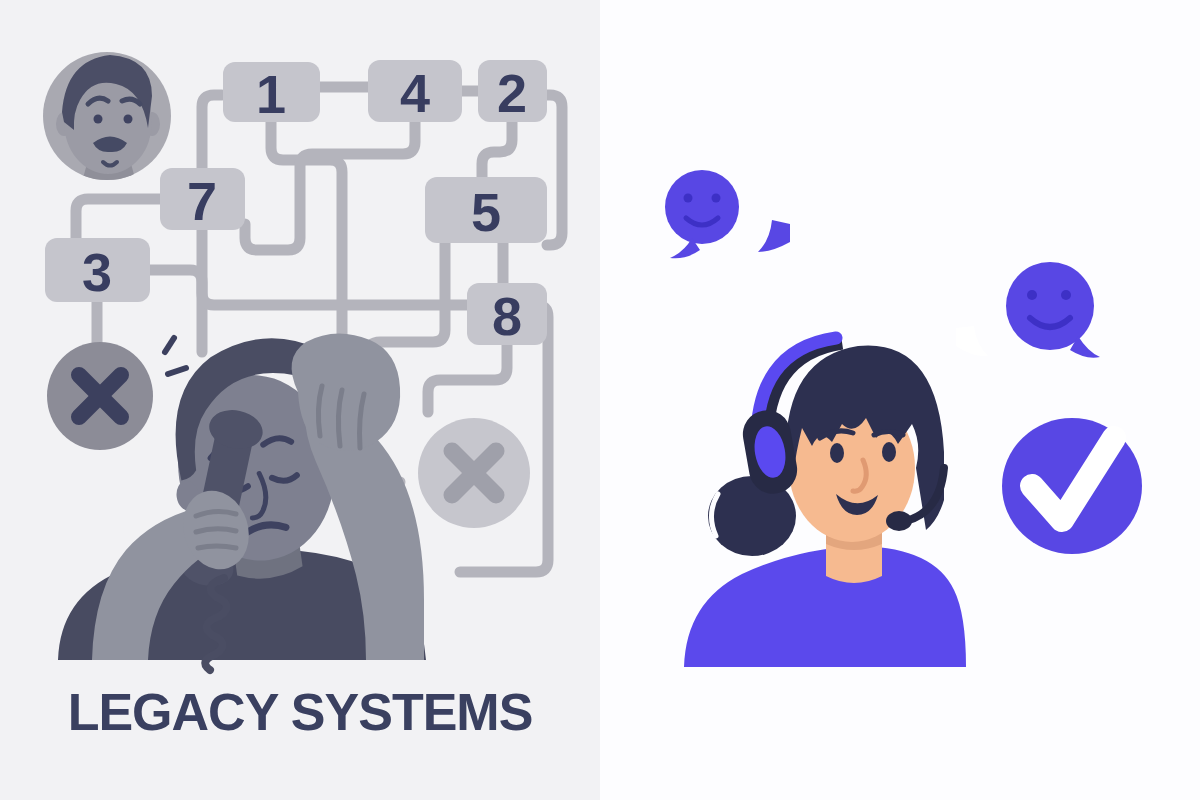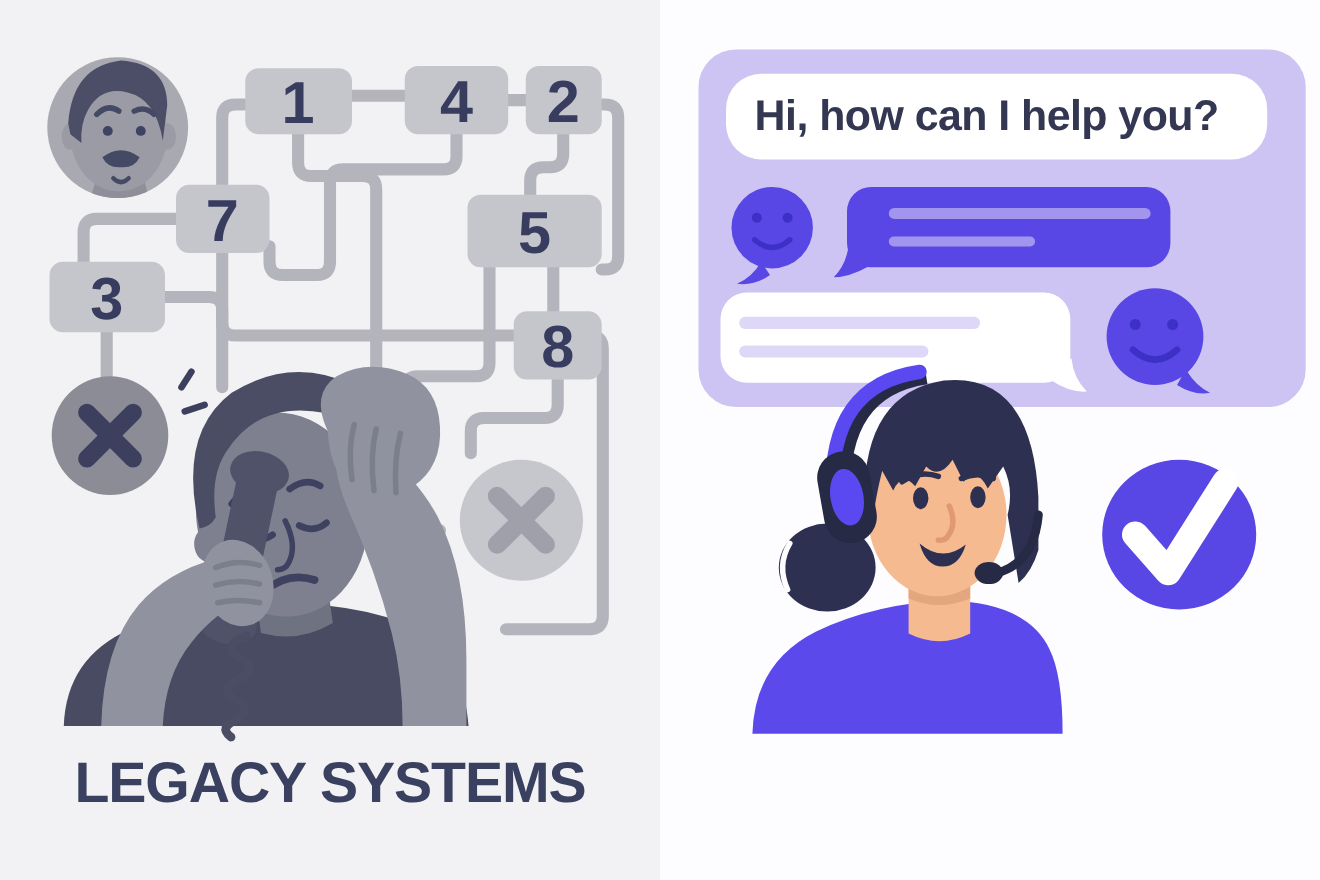--- a/index.html
+++ b/index.html
@@ -172,33 +172,20 @@
       </g>
       <path d="M224,578 q-22,8 -8,19 q19,8 4,19 q-22,8 -8,19 q19,8 4,19 q-18,7 -6,16" fill="none" stroke="#4a4d63" stroke-width="8" stroke-linecap="round"></path>
     </g>
   </svg>
 
   <div class="caption">LEGACY SYSTEMS</div>
 </div>
 
 <div class="half" id="right-half">
 
-  <div class="chat-panel">
-    <div class="bubble-white-1" style="position:absolute;left:25px;top:22px;">
-      <div class="greeting">Hi, how can I help you?</div>
-    </div>
-    <div class="bubble-purple" style="position:absolute;left:135px;top:125px;">
-      <div class="pline1"></div>
-      <div class="pline2"></div>
-    </div>
-    <div class="bubble-white-2" style="position:absolute;left:20px;top:221px;">
-      <div class="wline1"></div>
-      <div class="wline2"></div>
-    </div>
-  </div>
 
   <svg class="art" width="600" height="800" viewBox="0 0 600 800">
 
     <path d="M190,242 Q172,252 158,252 Q170,240 172,220 L190,224 Z" fill="#5847e4"></path>
     <path d="M356,346 Q372,357 388,356 Q376,344 374,326 L356,328 Z" fill="#ffffff"></path>
 
     <g>
       <circle cx="102" cy="207" r="37" fill="#5847e4"></circle>
       <path d="M92,238 Q84,252 70,258 Q86,260 100,250 Z" fill="#5847e4"></path>
       <circle cx="88" cy="198" r="4.5" fill="#3d30c6"></circle>

